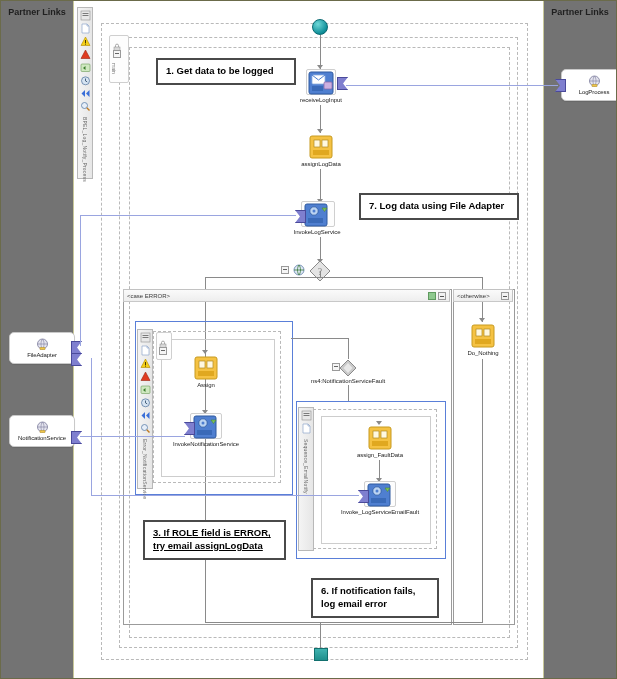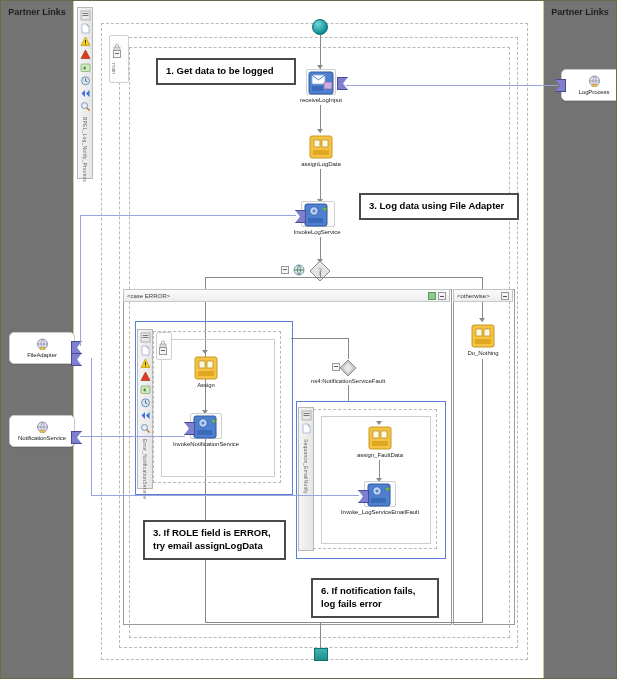--- a/index.html
+++ b/index.html
@@ -580,28 +580,28 @@
   <div class="conn v link" style="left:90px; top:357px; height:137px;"></div>
   <div class="conn h link" style="left:90px; top:357px; width:-0px;"></div>
   <div class="conn h link" style="left:90px; top:494px; width:268px;"></div>
 
   <div class="conn h link" style="left:79px; top:435px; width:105px;"></div>
 
   <div class="callout" style="left:155px; top:57px; width:140px;">
     <div>1. Get data to be logged</div>
   </div>
   <div class="callout" style="left:358px; top:192px; width:160px;">
-    <div>3. Log data using File Adapter</div>
-  </div>
-  <div class="callout" style="left:142px; top:519px; width:143px;">
+    <div>7. Log data using File Adapter</div>
+  </div>
+  <div class="callout" style="left:142px; top:519px; width:143px;text-decoration:underline;">
     <div>3. If ROLE field is ERROR,</div>
     <div> try  email assignLogData</div>
   </div>
   <div class="callout" style="left:310px; top:577px; width:128px;">
     <div>6. If notification fails,</div>
-    <div>log fails error</div>
+    <div>log email error</div>
   </div>
 
   <div class="conn v" style="left:319px; top:622px; height:30px;"></div>
   <div class="conn h" style="left:204px; top:621px; width:278px;"></div>
   <div class="end-square" style="left:313px; top:647px;"></div>
 
 </div>
 
 </body></html>

